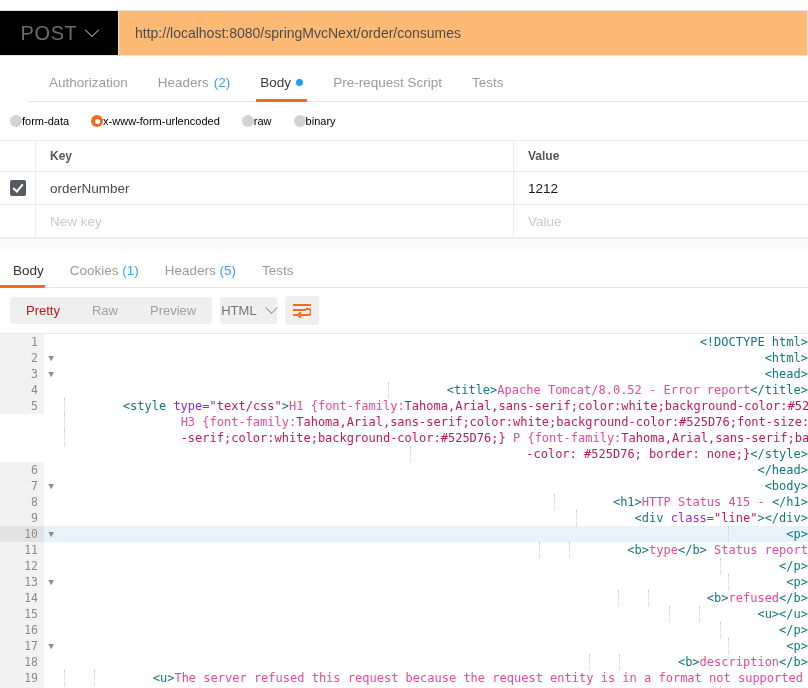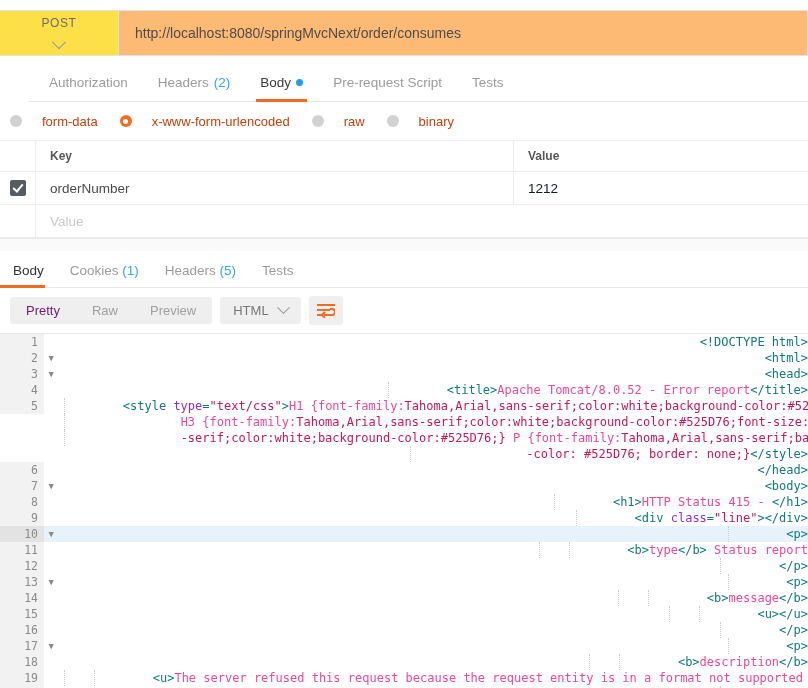--- a/index.html
+++ b/index.html
@@ -26,27 +26,26 @@
     border-left: none;
     background: #fff;
     box-sizing: border-box;
   }
   .method-select {
     width: 118px;
     display: flex;
     align-items: center;
     justify-content: center;
     gap: 10px;
-    background: #fde047;
+    background: #000000;
     border-right: 1px solid #e2e2e2;
-    font-size: 12px;
+    font-size: 20px;
     color: #6b6b6b;
     letter-spacing: 0.6px;
     cursor: pointer;
-    flex-direction: column;
   }
   .chev {
     display: inline-block;
     width: 9px;
     height: 9px;
     border-right: 1.6px solid #9a9a9a;
     border-bottom: 1.6px solid #9a9a9a;
     transform: rotate(45deg) translate(-2px,-2px);
   }
   .url-input {
@@ -103,24 +102,24 @@
     display: flex;
     align-items: center;
     height: 38px;
     padding-left: 10px;
     border-bottom: 1px solid #ededed;
     background: #fff;
   }
   .radio-opt {
     display: flex;
     align-items: center;
-    gap: 20px;
+    gap: 0;
     margin-right: 22px;
-    font-size: 13px;
-    color: #c2410c;
+    font-size: 11px;
+    color: #000000;
     cursor: pointer;
   }
   .radio-dot {
     width: 12px; height: 12px;
     border-radius: 50%;
     background: #d2d2d2;
     display: inline-block;
     position: relative;
   }
   .radio-opt.checked .radio-dot { background: #ef6c23; }
@@ -243,28 +242,28 @@
     background: #efefef;
     border-radius: 3px;
     overflow: hidden;
   }
   .seg {
     padding: 6px 16px;
     font-size: 13px;
     color: #a0a0a0;
     cursor: pointer;
   }
-  .seg.active { color: #701a75; }
+  .seg.active { color: #b91c1c; }
   .fmt-select {
     display: flex;
     align-items: center;
     gap: 10px;
     background: #efefef;
     border-radius: 3px;
-    padding: 6px 13px;
+    padding: 6px 1px;
     font-size: 13px;
     color: #777;
     cursor: pointer;
   }
   .fmt-select .chev {
     width: 8px; height: 8px;
     border-right: 1.6px solid #9a9a9a;
     border-bottom: 1.6px solid #9a9a9a;
   }
   .wrap-btn {
@@ -391,20 +390,21 @@
   </div>
   <div class="kv-row">
     <div class="kv-check">
       <span class="chk"></span>
     </div>
     <div class="kv-key">orderNumber</div>
     <div class="kv-val">1212</div>
   </div>
   <div class="kv-row">
     <div class="kv-check"></div>
+    <div class="kv-key placeholder">New key</div>
     <div class="kv-val placeholder">Value</div>
   </div>
 </div>
 
 <div class="gap-strip"></div>
 
 <div class="res-tabs" id="res-tabs">
     <div class="res-tab active"><span>Body</span></div>
     <div class="res-tab"><span>Cookies</span><span class="tab-count"> (1)</span></div>
     <div class="res-tab"><span>Headers</span><span class="tab-count"> (5)</span></div>
@@ -492,21 +492,21 @@
     <div class="code-line">
       <div class="gutter">12</div>
       <div class="codetext"><span class="indent-guide">&nbsp;&nbsp;&nbsp;&nbsp;</span><span>&nbsp;&nbsp;&nbsp;&nbsp;</span><span class="tag">&lt;/p&gt;</span></div>
     </div>
     <div class="code-line">
       <div class="gutter">13<span class="fold">▼</span></div>
       <div class="codetext"><span class="indent-guide">&nbsp;&nbsp;&nbsp;&nbsp;</span><span>&nbsp;&nbsp;&nbsp;&nbsp;</span><span class="tag">&lt;p&gt;</span></div>
     </div>
     <div class="code-line">
       <div class="gutter">14</div>
-      <div class="codetext"><span class="indent-guide">&nbsp;&nbsp;&nbsp;&nbsp;</span><span class="indent-guide">&nbsp;&nbsp;&nbsp;&nbsp;</span><span>&nbsp;&nbsp;&nbsp;&nbsp;</span><span class="tag">&lt;b&gt;</span><span class="plain">message</span><span class="tag">&lt;/b&gt;</span></div>
+      <div class="codetext"><span class="indent-guide">&nbsp;&nbsp;&nbsp;&nbsp;</span><span class="indent-guide">&nbsp;&nbsp;&nbsp;&nbsp;</span><span>&nbsp;&nbsp;&nbsp;&nbsp;</span><span class="tag">&lt;b&gt;</span><span class="plain">refused</span><span class="tag">&lt;/b&gt;</span></div>
     </div>
     <div class="code-line">
       <div class="gutter">15</div>
       <div class="codetext"><span class="indent-guide">&nbsp;&nbsp;&nbsp;&nbsp;</span><span class="indent-guide">&nbsp;&nbsp;&nbsp;&nbsp;</span><span>&nbsp;&nbsp;&nbsp;&nbsp;</span><span class="tag">&lt;u&gt;&lt;/u&gt;</span></div>
     </div>
     <div class="code-line">
       <div class="gutter">16</div>
       <div class="codetext"><span class="indent-guide">&nbsp;&nbsp;&nbsp;&nbsp;</span><span>&nbsp;&nbsp;&nbsp;&nbsp;</span><span class="tag">&lt;/p&gt;</span></div>
     </div>
     <div class="code-line">

